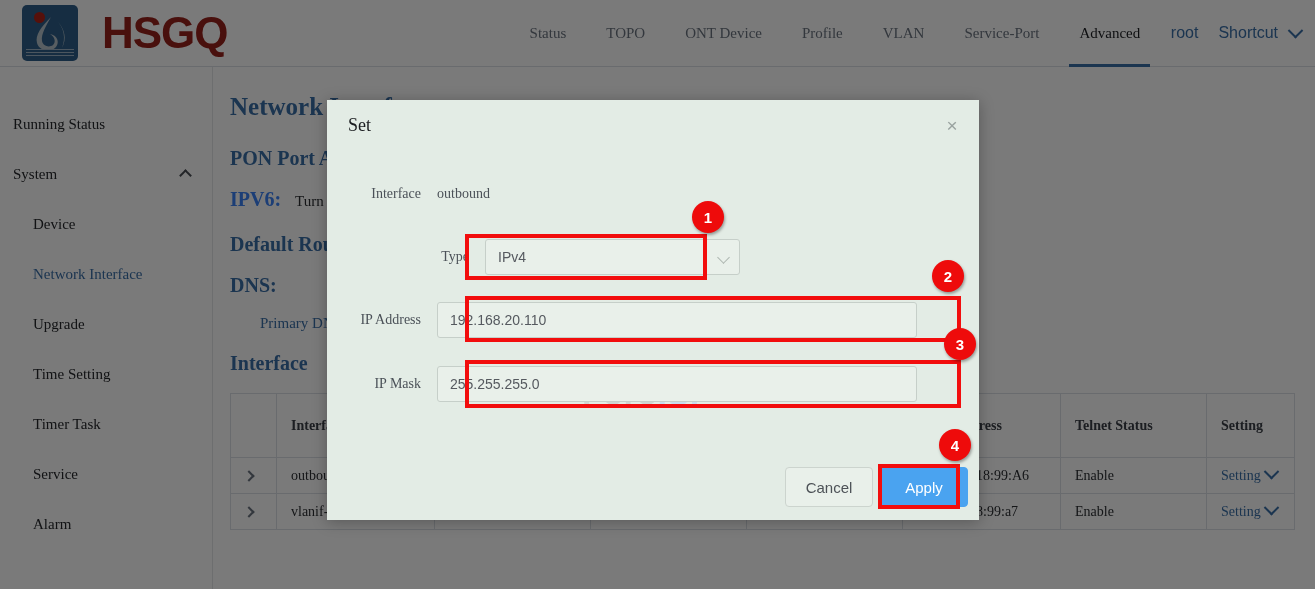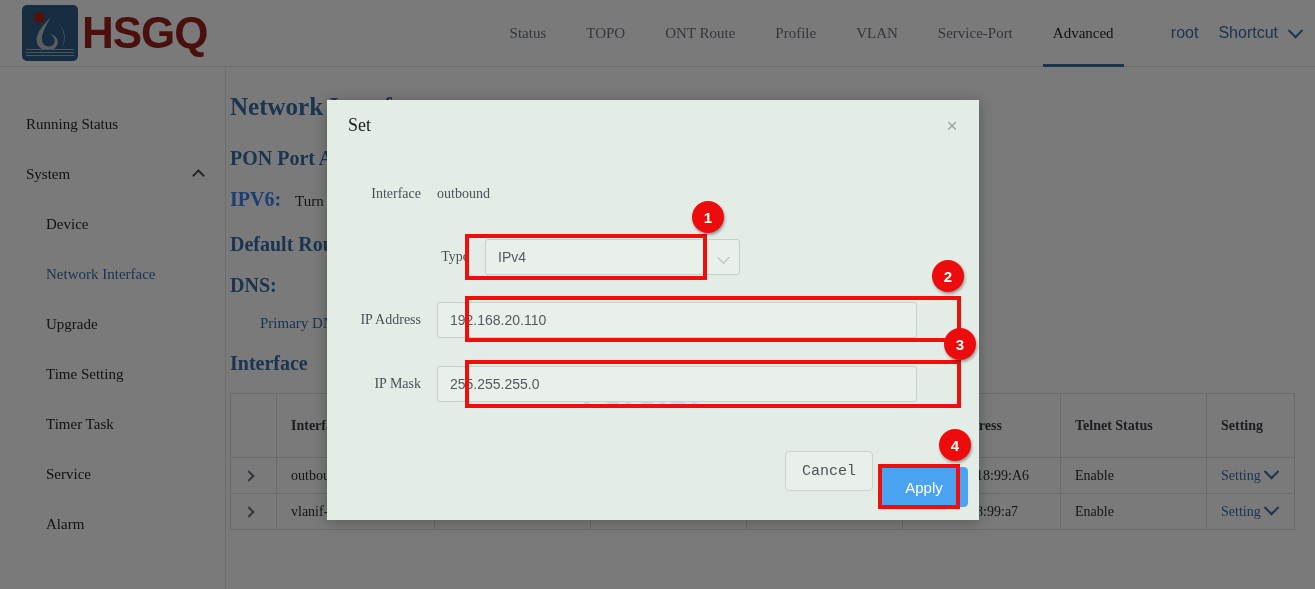--- a/index.html
+++ b/index.html
@@ -30,21 +30,21 @@
     width: 11px; height: 11px; border-radius: 50%; background: #b32317;
   }
   .logo-swirl {
     position: absolute; left: 9px; top: 12px; width: 38px; height: 36px;
   }
   .logo-stripes {
     position: absolute; left: 4px; bottom: 3px; width: 48px; height: 9px;
     background: repeating-linear-gradient(to bottom, #9fb4c6 0 1px, #2e5f8a 1px 3px);
   }
   .logo-text {
-    margin-left: 4px; font-size: 44px; font-weight: bold;
+    margin-left: 24px; font-size: 44px; font-weight: bold;
     letter-spacing: -1px; color: #99231c;
     font-family: "Liberation Sans", sans-serif;
   }
   .nav { display: flex; align-items: center; height: 67px; margin-left: 282px; }
   .nav-item {
     position: relative; height: 67px; line-height: 67px;
     padding: 0 20px; font-size: 15px; color: #6b7480; cursor: pointer;
     white-space: nowrap;
   }
   .nav-item.active { color: #1d1f23; }
@@ -58,21 +58,21 @@
     font-family: "Liberation Sans", sans-serif;
     padding: 0 10px; cursor: pointer; white-space: nowrap;
   }
   .chev-down {
     display: inline-block; width: 11px; height: 11px;
     border-right: 2px solid #3a6fa8; border-bottom: 2px solid #3a6fa8;
     transform: rotate(45deg) translate(-2px,-2px); margin-left: 2px; cursor: pointer;
   }
 
   .sidebar {
-    position: absolute; top: 67px; left: 16px; width: 210px; bottom: 0;
+    position: absolute; top: 67px; left: 3px; width: 210px; bottom: 0;
     background: #ffffff; border-right: 1px solid #e3e5e8; padding-top: 32px;
   }
   .side-item {
     font-size: 15px; color: #26282c; padding: 0 0 0 10px;
     height: 50px; line-height: 50px; cursor: pointer; position: relative;
     white-space: nowrap;
   }
   .side-item.sub { padding-left: 30px; }
   .side-item.active { color: #3a6fa8; }
   .chev-up {
@@ -190,21 +190,21 @@
             <path d="M26 4 C34 12 36 22 31 31 C35 21 33 11 26 4 Z" fill="#b8c4cc"></path>
           </svg>
           <div class="logo-stripes"></div>
         </div>
         <div class="logo-text">HSGQ</div>
       </div>
 
       <div class="nav">
         <div class="nav-item">Status</div>
         <div class="nav-item">TOPO</div>
-        <div class="nav-item">ONT Route</div>
+        <div class="nav-item">ONT Device</div>
         <div class="nav-item">Profile</div>
         <div class="nav-item">VLAN</div>
         <div class="nav-item">Service-Port</div>
         <div class="nav-item active">Advanced</div>
       </div>
 
       <div class="nav-right">
         <div class="nav-user">root</div>
         <div class="nav-shortcut">Shortcut</div>
         <span class="chev-down"></span>
@@ -323,21 +323,21 @@
       </div>
     </div>
 
     <div class="frow" style="left:0; top:266px;">
       <div class="flabel">IP Mask</div>
       <div class="fld txt">
         <span>255.255.255.0</span>
       </div>
     </div>
 
-    <div class="btn btn-cancel" style="position:absolute; left:458px; top:351px;font-family:Liberation Mono, monospace;">Cancel</div>
+    <div class="btn btn-cancel" style="position:absolute; left:458px; top:367px;">Cancel</div>
     <div class="btn btn-apply" style="position:absolute; left:553px; top:367px;">Apply</div>
   </div>
 
   <div class="annot-box" style="left:465px; top:234px; width:242px; height:46px;"></div>
   <div class="badge" style="left:692px; top:201px;">1</div>
 
   <div class="annot-box" style="left:465px; top:296px; width:496px; height:46px;"></div>
   <div class="badge" style="left:932px; top:260px;">2</div>
 
   <div class="annot-box" style="left:465px; top:360px; width:496px; height:48px;"></div>

